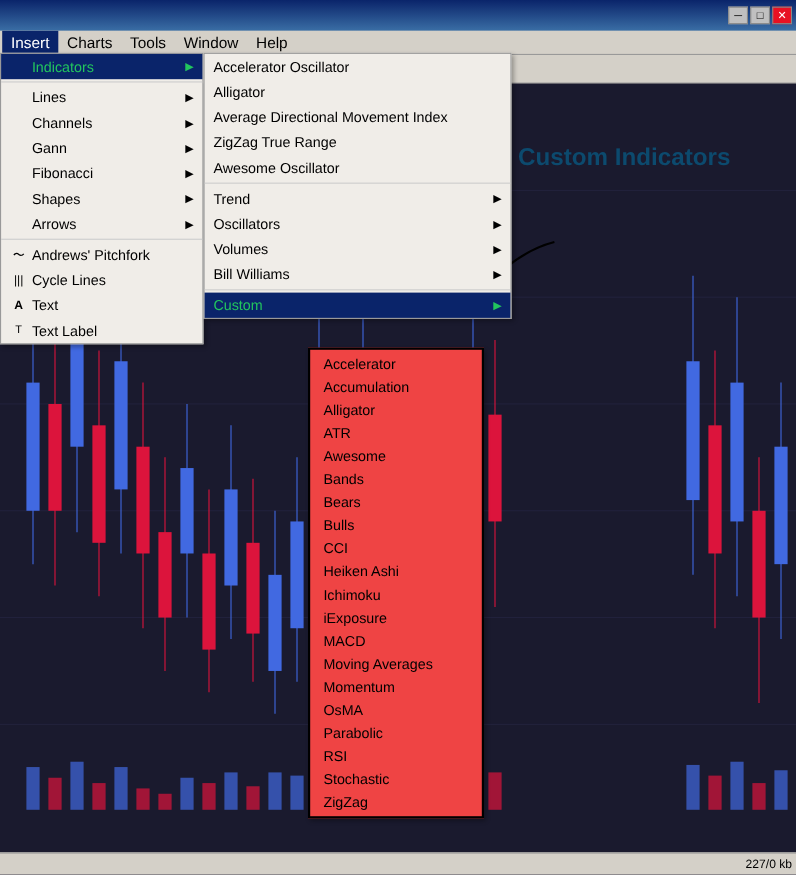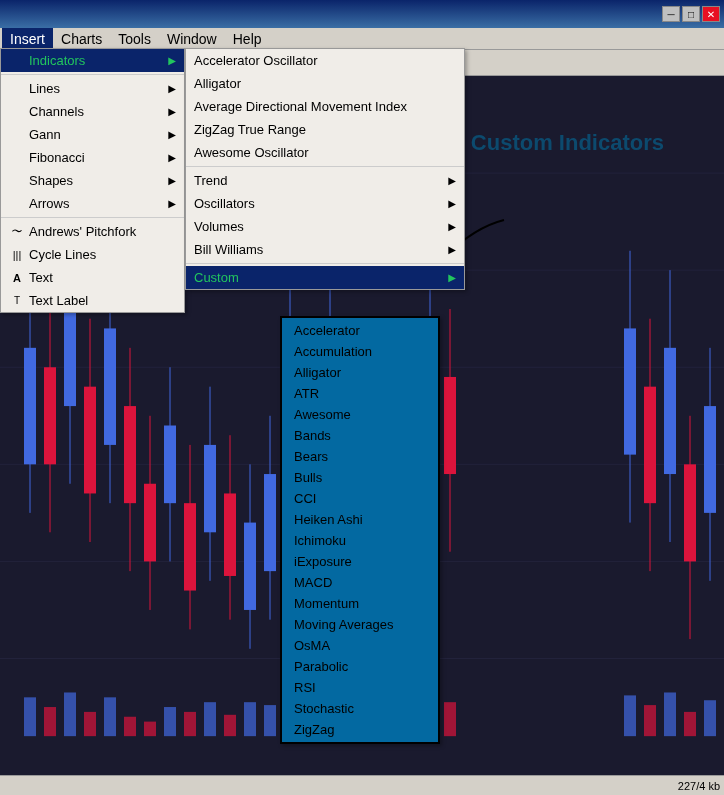--- a/index.html
+++ b/index.html
@@ -170,21 +170,21 @@
       box-shadow: 2px 2px 4px rgba(0,0,0,0.3);
       min-width: 280px;
       z-index: 101;
     }
 
     
     .custom-menu {
       position: absolute;
       top: 268px;
       left: 280px;
-      background: #0369a1;
+      background: #ef4444;
       border: 2px solid #000;
       box-shadow: 2px 2px 4px rgba(0,0,0,0.3);
       min-width: 160px;
       z-index: 102;
       padding: 2px 0;
     }
     .custom-menu-item {
       padding: 3px 12px;
       cursor: pointer;
       white-space: nowrap;
@@ -469,26 +469,26 @@
     <div class="custom-menu-item">ATR</div>
     <div class="custom-menu-item">Awesome</div>
     <div class="custom-menu-item">Bands</div>
     <div class="custom-menu-item">Bears</div>
     <div class="custom-menu-item">Bulls</div>
     <div class="custom-menu-item">CCI</div>
     <div class="custom-menu-item">Heiken Ashi</div>
     <div class="custom-menu-item">Ichimoku</div>
     <div class="custom-menu-item">iExposure</div>
     <div class="custom-menu-item">MACD</div>
+    <div class="custom-menu-item">Moving Averages</div>
     <div class="custom-menu-item">Momentum</div>
-    <div class="custom-menu-item">Moving Averages</div>
     <div class="custom-menu-item">OsMA</div>
     <div class="custom-menu-item">Parabolic</div>
     <div class="custom-menu-item">RSI</div>
     <div class="custom-menu-item">Stochastic</div>
     <div class="custom-menu-item">ZigZag</div>
   </div>
 
 </div>
 
 <div class="status-bar">
-  <span style="margin-left:auto;">227/4 kb</span>
+  <span style="margin-left:auto;">227/0 kb</span>
 </div>
 
 </body></html>

